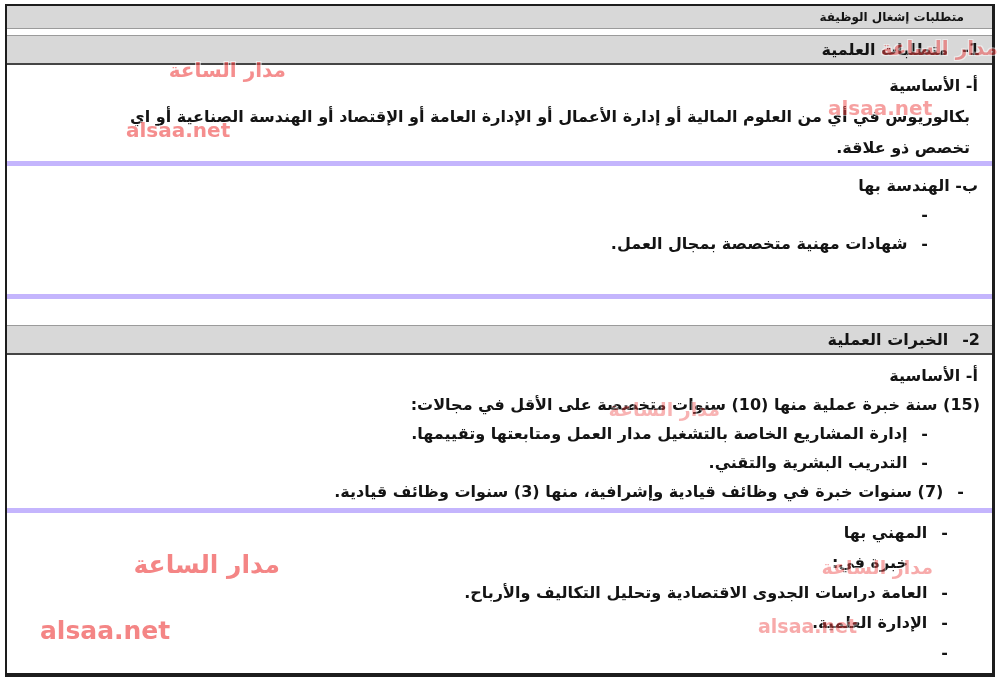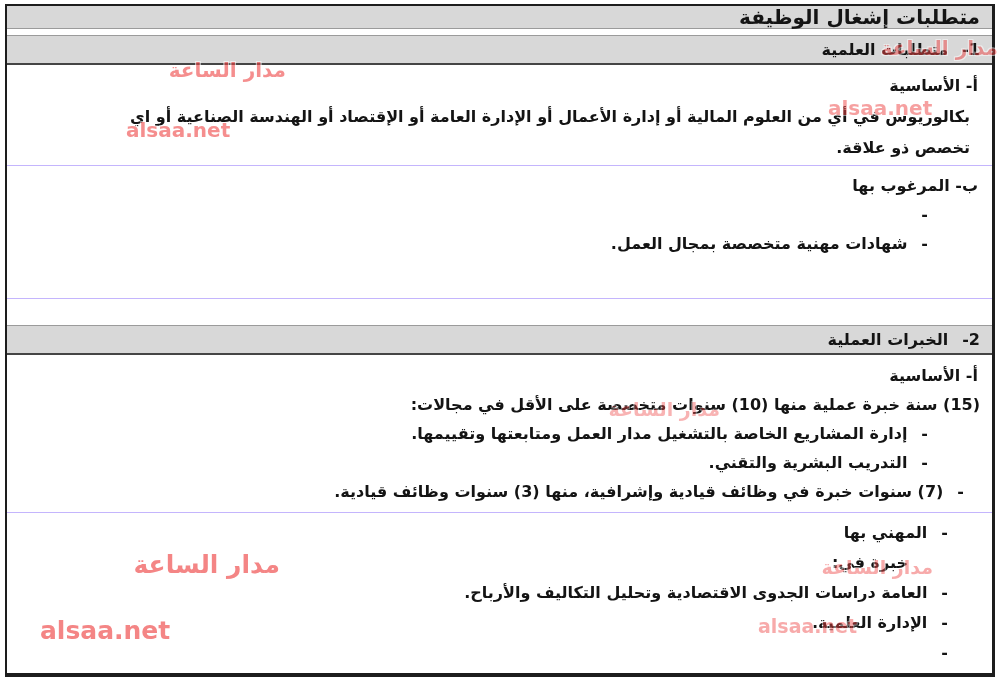--- a/index.html
+++ b/index.html
@@ -8,25 +8,25 @@
     font-family:"DejaVu Sans","Liberation Sans",sans-serif;
     direction:rtl;color:#141414;font-weight:bold;
   }
   .doc-table{
     position:absolute;top:4px;left:5px;width:990px;height:673px;box-sizing:border-box;
     border:2px solid #1d1d1d;border-right-width:3px;border-bottom-width:4px;
     display:flex;flex-direction:column;background:#ffffff;
   }
   .r{box-sizing:border-box;flex:none;}
   .gray{background:#d8d8d8;}
-  .r-title{height:23px;line-height:22px;padding-right:12px;font-size:20px;border-bottom:1px solid #9b9b9b;}
+  .r-title{height:23px;line-height:22px;padding-right:28px;font-size:12px;border-bottom:1px solid #9b9b9b;}
   .r-spacer{height:7px;border-bottom:1px solid #9b9b9b;background:#fff;}
   .r-heading{height:29px;line-height:26px;padding-right:12px;font-size:16px;border-bottom:2px solid #454545;display:flex;gap:14px;align-items:center;}
   .r-heading .num{flex:none;}
-  .r-body{font-size:16px;border-bottom:1px solid #c4b5fd;background:#fff;}
+  .r-body{font-size:16px;border-bottom:5px solid #c4b5fd;background:#fff;}
   .r-qual-basic{height:101px;line-height:31px;padding-top:5px;}
   .r-qual-desired{height:133px;line-height:29px;padding-top:5px;}
   .r-empty{height:27px;border-bottom:1px solid #9b9b9b;background:#fff;}
   .r-exp-basic{height:158px;line-height:29px;padding-top:6px;}
   .r-exp-desired{flex:1;line-height:30px;padding-top:5px;border-bottom:none;}
   .subhead{padding-right:14px;}
   .para-indent{padding-right:22px;padding-left:36px;white-space:pre-wrap;}
   .para-flush{padding-right:12px;white-space:pre-wrap;}
   .bullet{display:flex;gap:14px;align-items:flex-start;padding-left:30px;}
   .b-lvl0{padding-right:28px;}
@@ -65,21 +65,21 @@
       <span>متطلبات العلمية</span>
     </div>
 
     <div class="r r-body r-qual-basic">
       <div class="subhead">أ- الأساسية</div>
       <div class="para-indent">بكالوريوس في أي من العلوم المالية أو إدارة الأعمال أو الإدارة العامة أو الإقتصاد أو الهندسة الصناعية أو اي
 تخصص ذو علاقة.</div>
     </div>
 
     <div class="r r-body r-qual-desired">
-      <div class="subhead">ب- المرغوب بها</div>
+      <div class="subhead">ب- الهندسة بها</div>
       <div class="bullet b-lvl1">
         <span class="dash">-</span>
       </div>
       <div class="bullet b-lvl1">
         <span class="dash">-</span>
         <span class="btext">شهادات مهنية متخصصة بمجال العمل.</span>
       </div>
     </div>
 
     <div class="r r-empty"></div>

